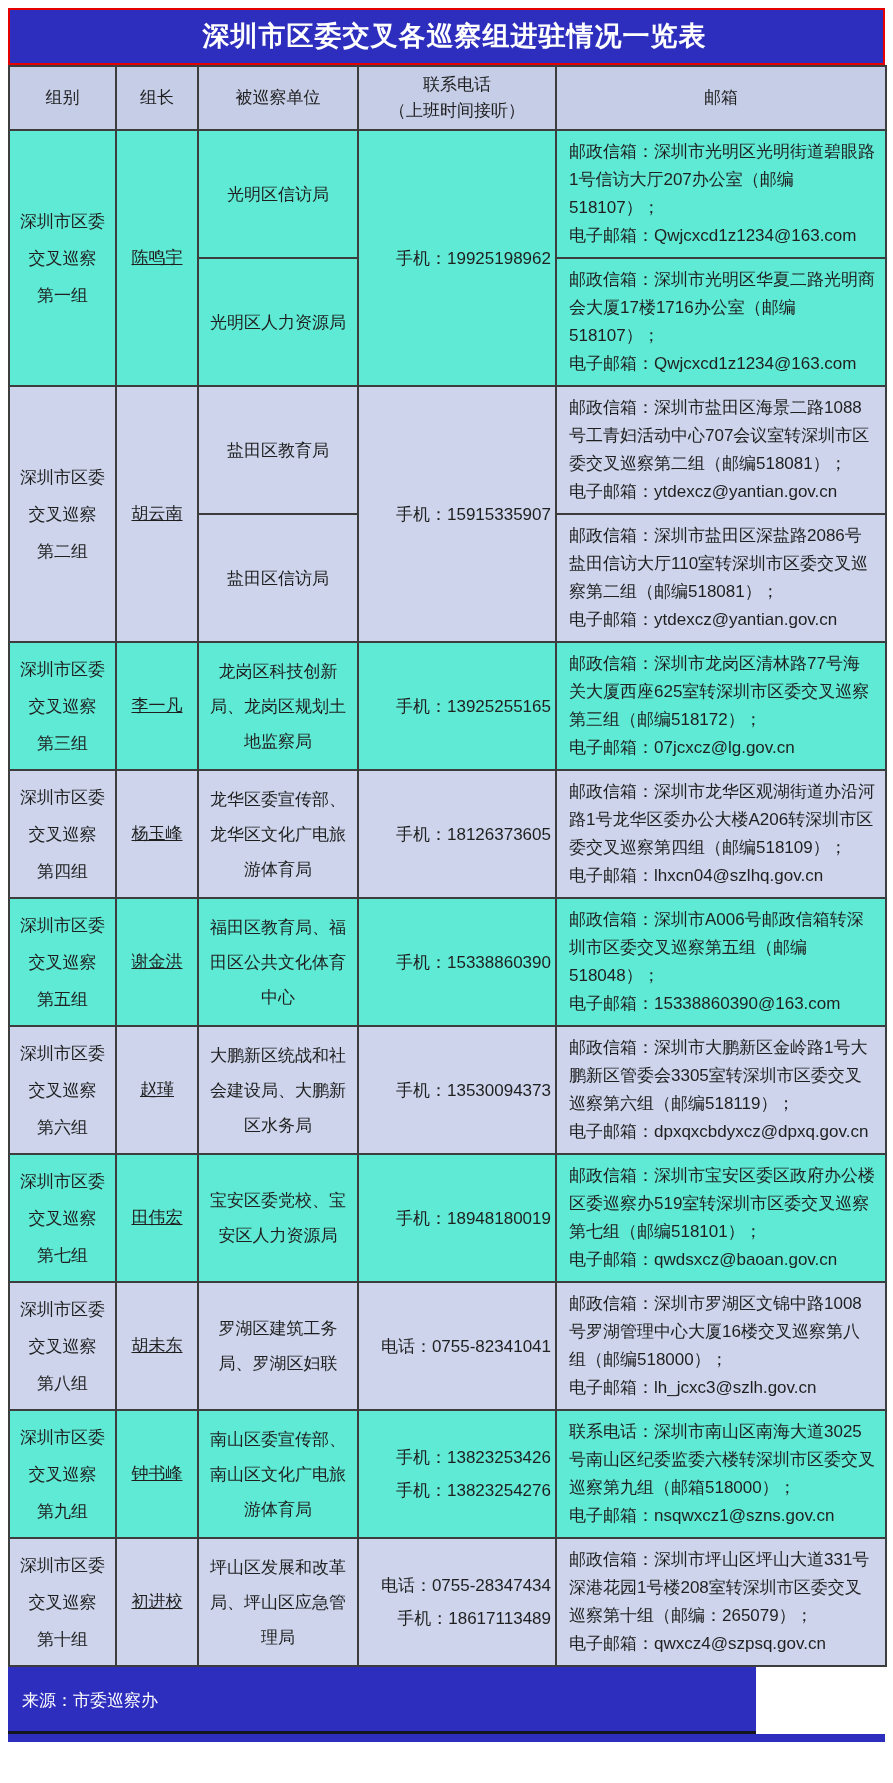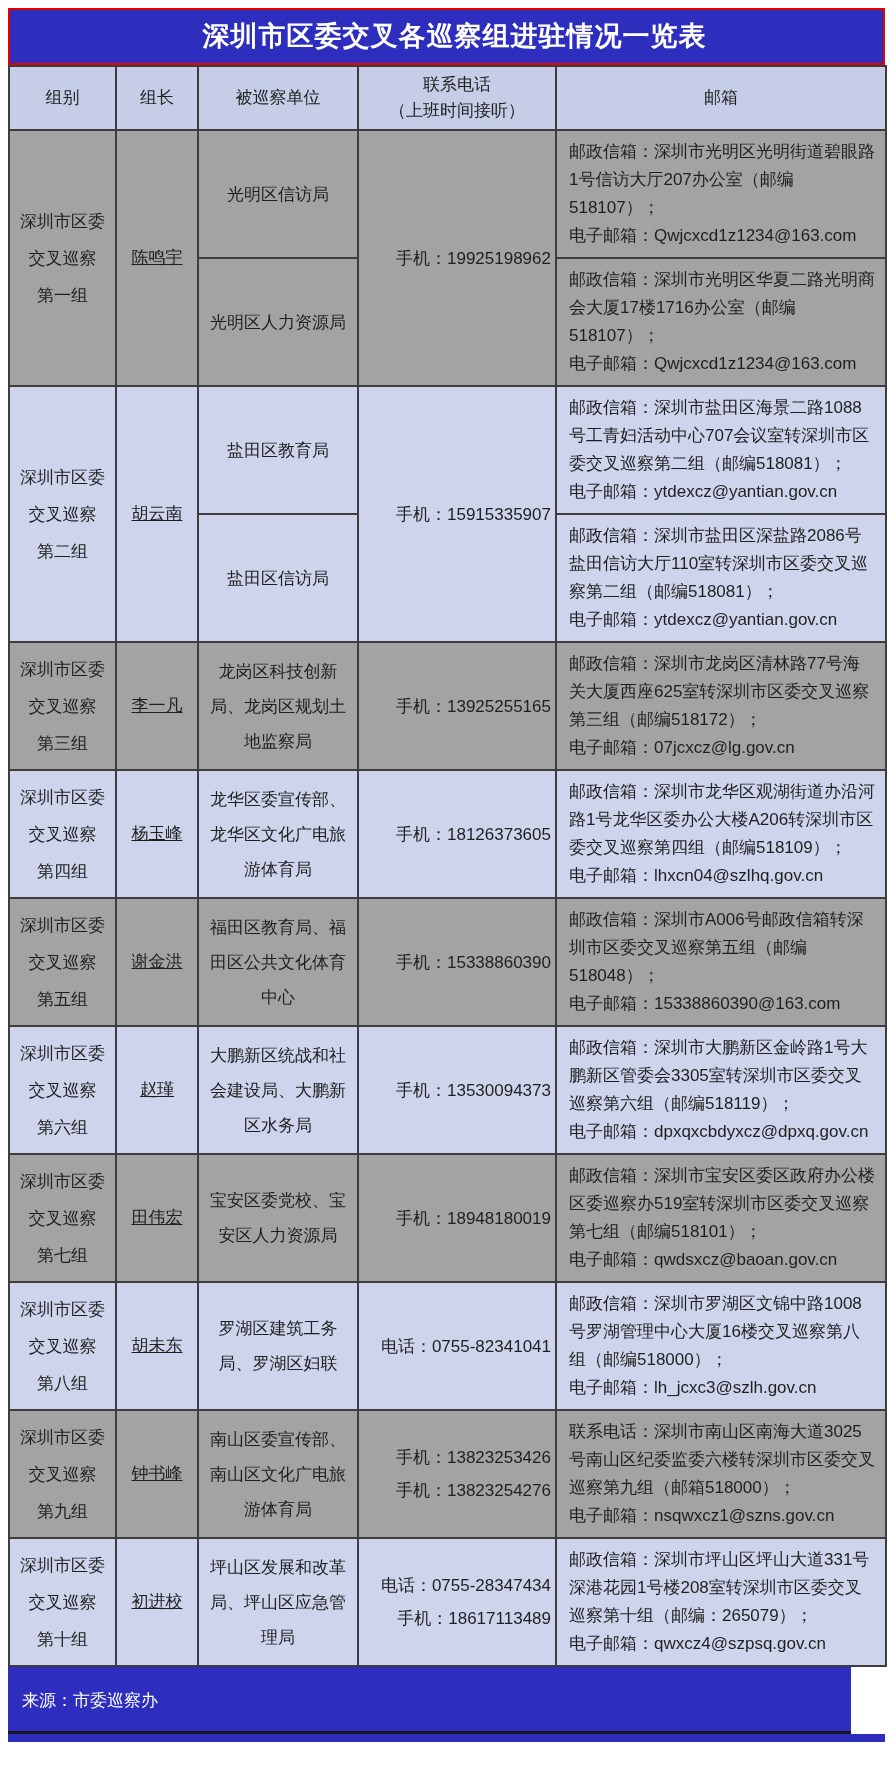--- a/index.html
+++ b/index.html
@@ -29,38 +29,38 @@
     padding: 0;
   }
   thead th {
     background: #c6cde7;
     font-weight: normal;
     text-align: center;
     height: 58px;
     line-height: 26px;
     padding: 2px 0;
   }
-  tr.row-gray td { background: #a3a3a3; }
+  tr.row-gray td { background: #5eead4; }
   tr.row-blue td { background: #cdd4eb; }
   .group-cell { text-align: center; margin-top: 8px; }
   .group-cell div { line-height: 37px; }
   .leader-cell { text-align: center; line-height: 30px; text-decoration: underline; }
   .unit-cell { text-align: center; line-height: 35px; padding: 4px 6px; }
   .phone-cell { text-align: right; padding: 2px 4px 2px 10px; }
   .phone-cell div { line-height: 33px; }
   .mail-cell {
     text-align: left;
     padding: 7px 10px 7px 12px;
     line-height: 28px;
     overflow-wrap: break-word;
   }
   .footer {
     background: #2e2ebe;
     color: #ffffff;
-    width: 843px;
+    width: 748px;
     box-sizing: border-box;
     padding: 18px 0 14px 14px;
     font-size: 17px;
     border-bottom: 3px solid #15151f;
   }
   .footer div { line-height: 32px; }
   .bottom-strip {
     width: 877px;
     height: 8px;
     background: #2e2ebe;

